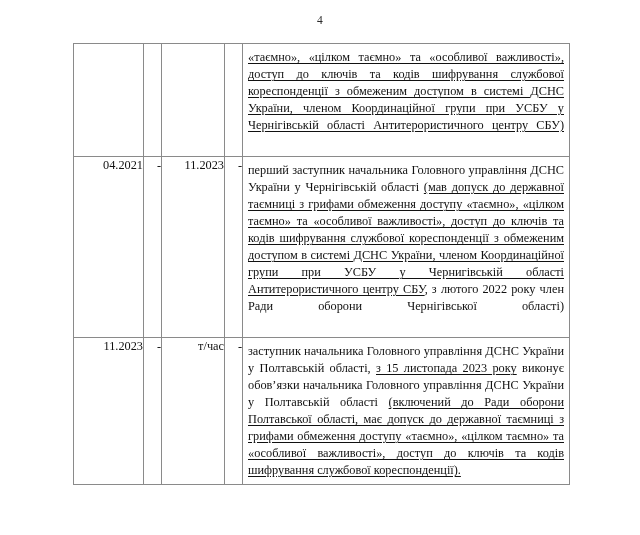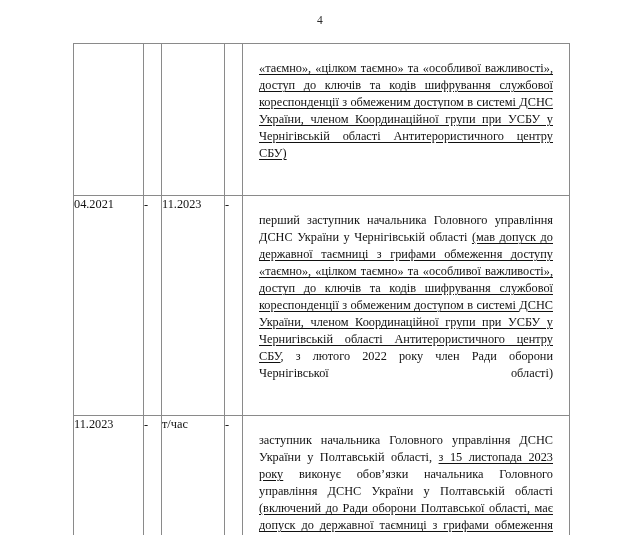--- a/index.html
+++ b/index.html
@@ -44,36 +44,36 @@
     vertical-align: top;
     padding: 0;
   }
   .col-from  { width: 70px; }
   .col-dash1 { width: 18px; }
   .col-to    { width: 63px; }
   .col-dash2 { width: 18px; }
   .col-desc  { width: 327px; }
 
   .cell-center {
-    text-align: left;
+    text-align: right;
     font-size: 12.3px;
     line-height: 17px;
     padding-top: 4px;
     color: #111;
   }
   .cell-desc {
     padding: 4px 5px 4px 6px;
   }
   .para {
     font-size: 12.3px;
     line-height: 17px;
     text-align: justify;
     text-justify: inter-word;
     color: #111;
-    margin: 16px;
+    margin: 5px;
     hyphens: none;
     word-spacing: normal;
   }
   .para .u {
     text-decoration: underline;
     text-decoration-thickness: 1px;
     text-underline-offset: 1.5px;
   }
   
   .para::after {

